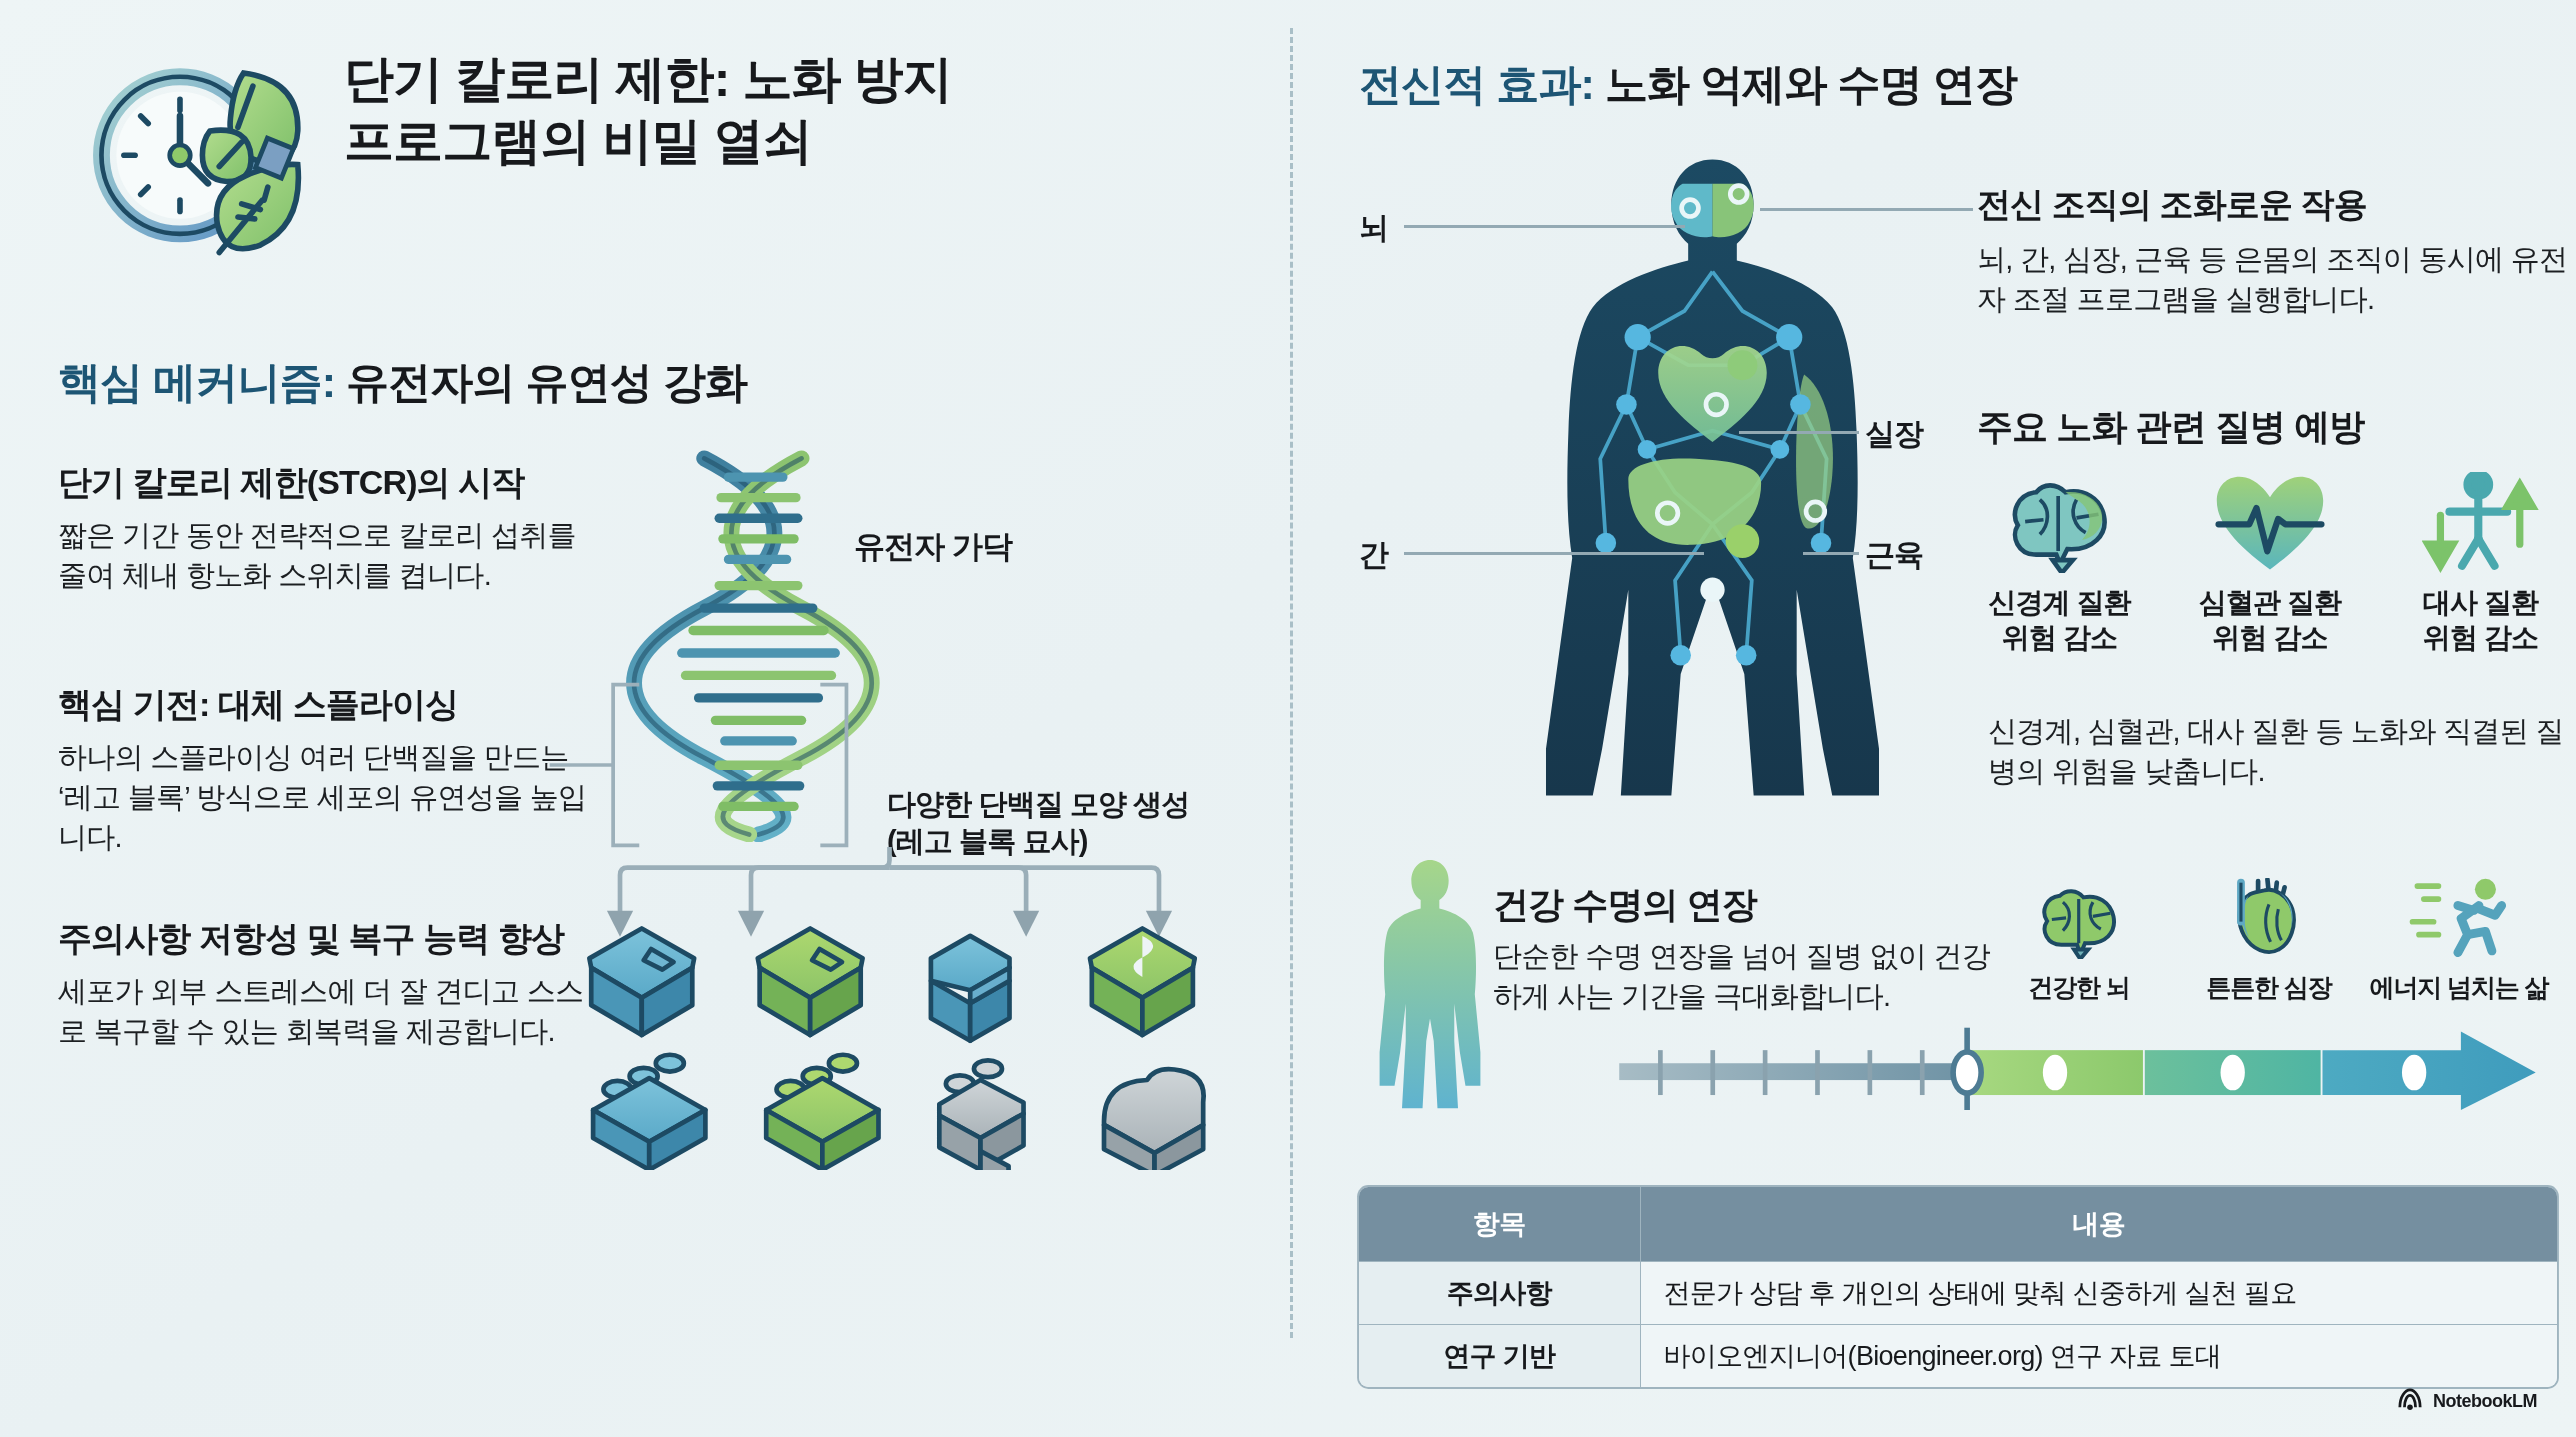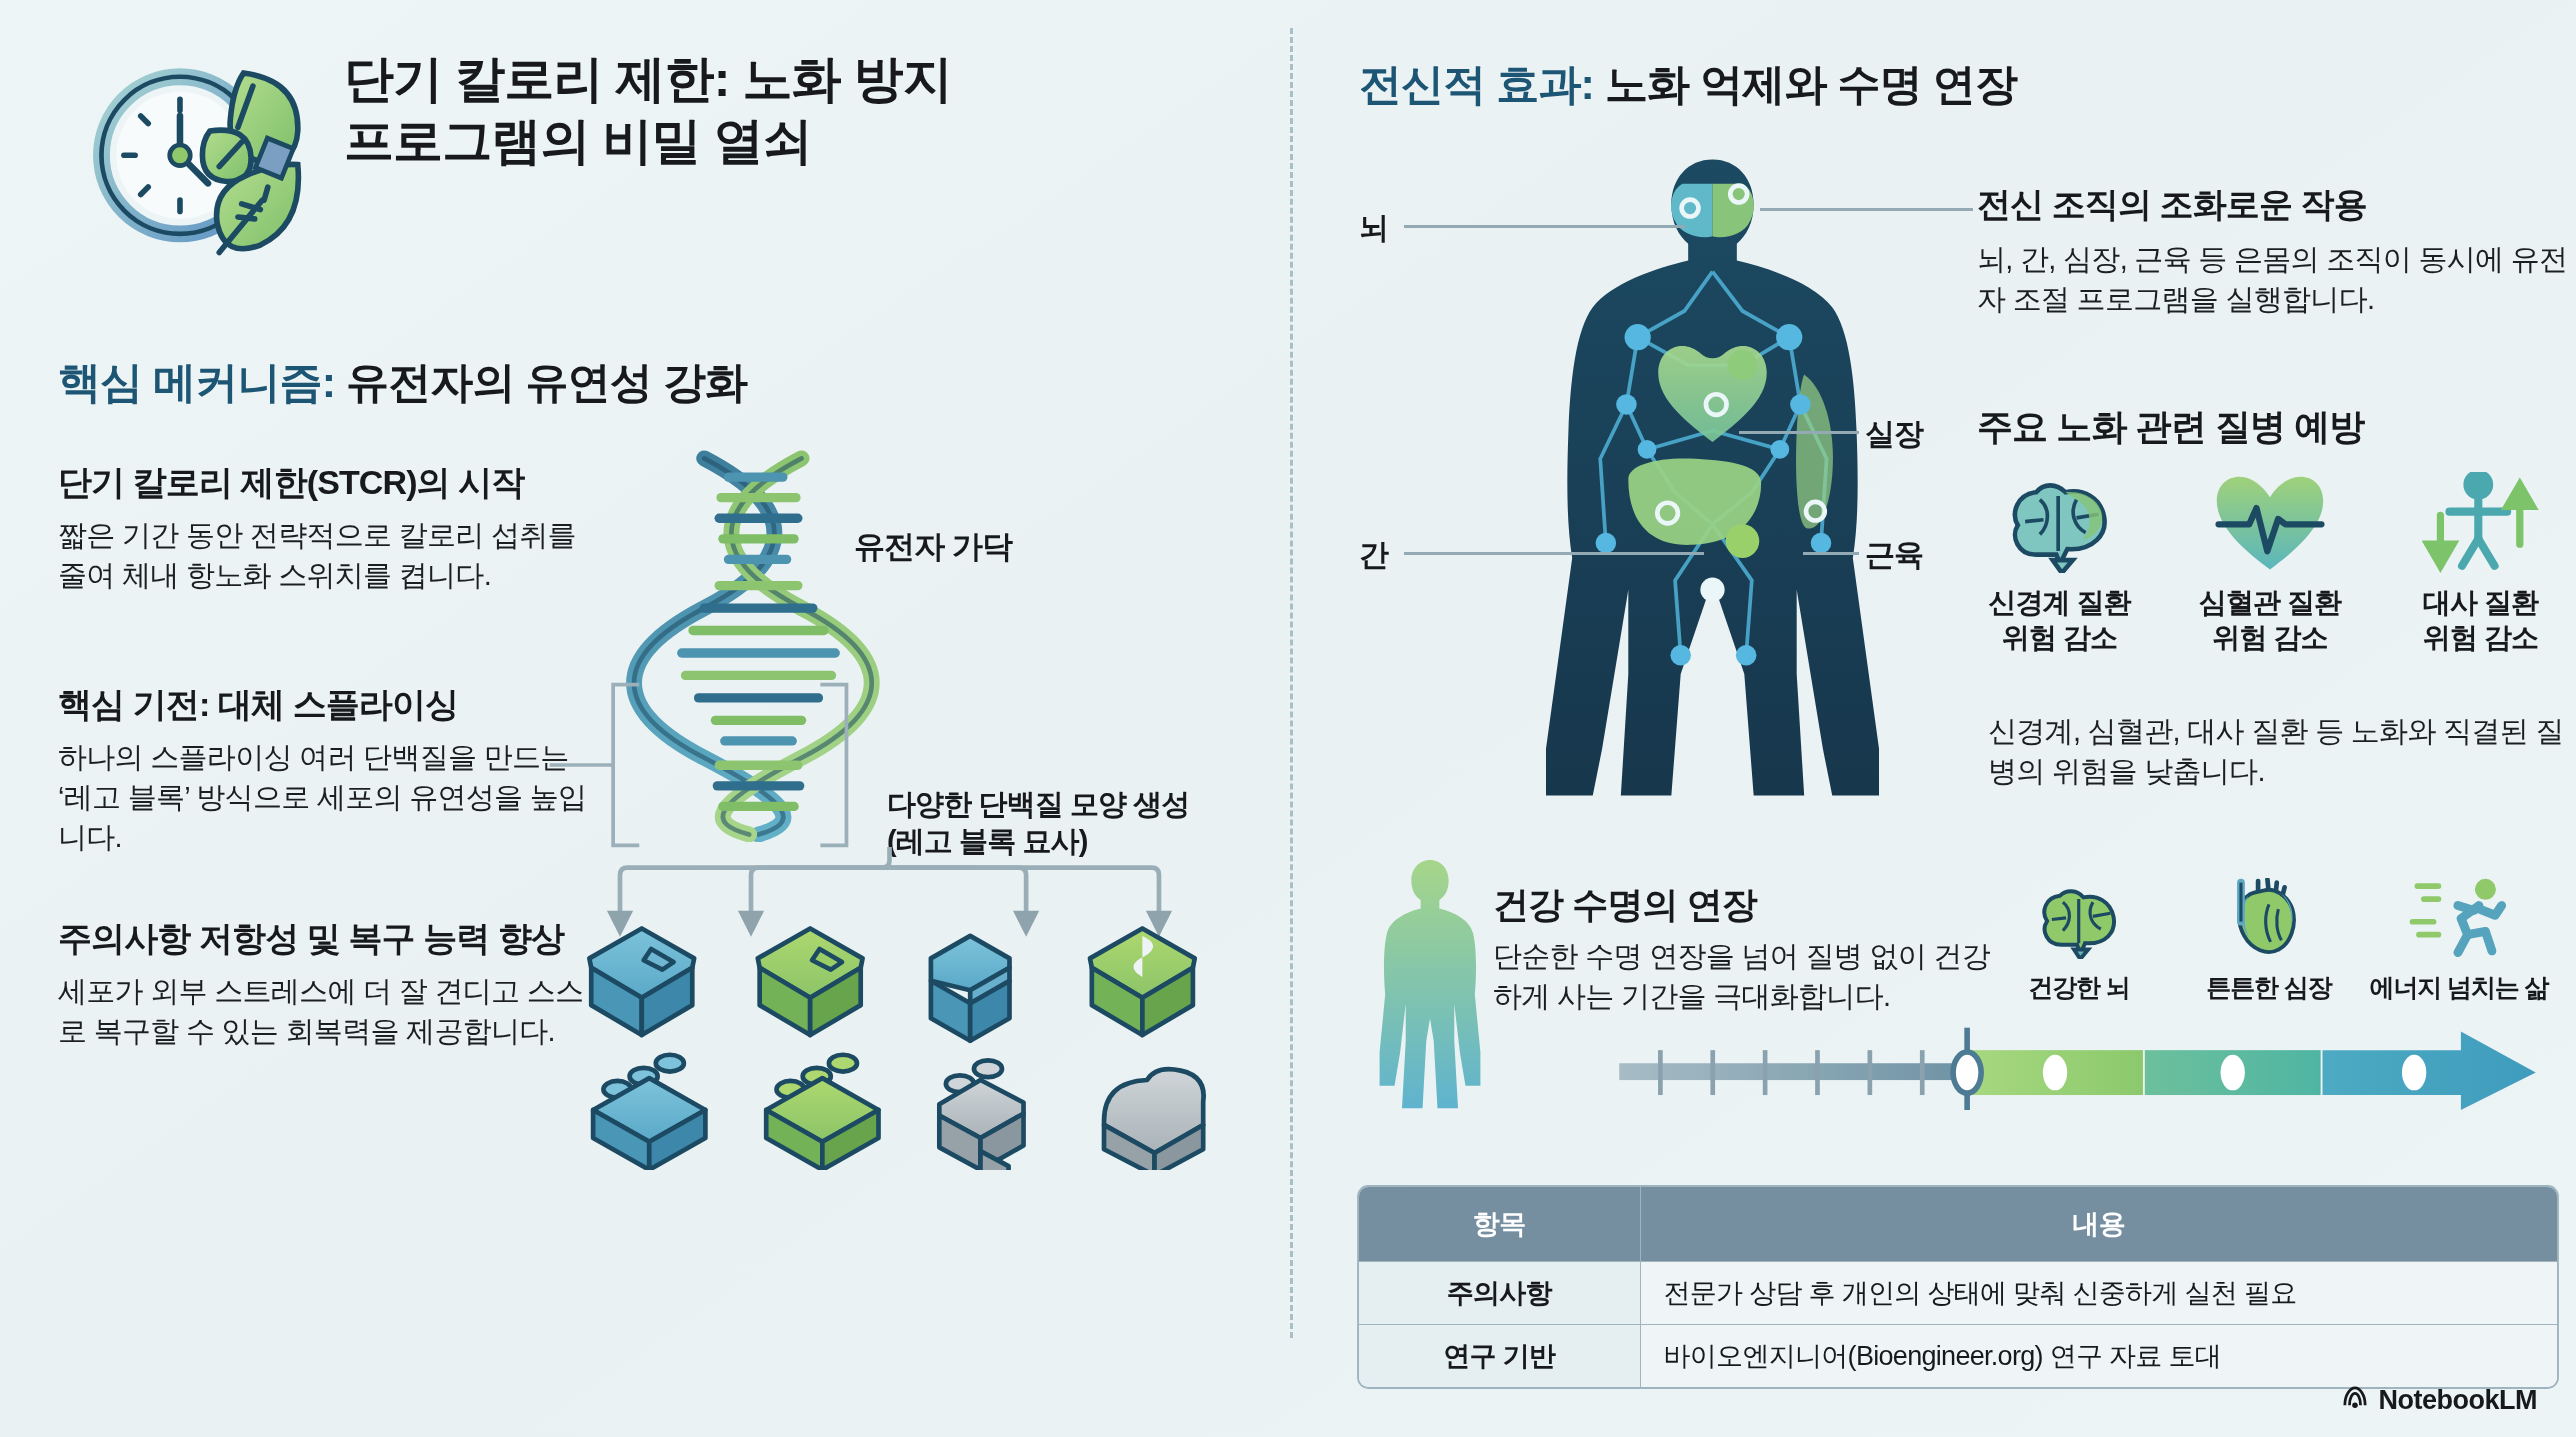--- a/index.html
+++ b/index.html
@@ -122,21 +122,21 @@
     font-size: 27px; font-weight: 700; color: #17191c;
     letter-spacing: -0.7px; padding: 13px 23px;
     border-top: 1.9px solid #9fb4bf; border-right: 1.9px solid #9fb4bf;
     background: #e5eef1;
   }
   table.src td:last-child { border-right: none; background: #eff5f7; font-weight: 400; }
   table.src td.key { text-align: center; width: 281px; }
   #footer-brand {
     position: absolute; right: 39px; bottom: 22.5px;
     display: flex; align-items: center; gap: 9.4px;
-    font-size: 27px; font-weight: 700; color: #17191c; letter-spacing: -0.5px; text-align: center;
+    font-size: 18px; font-weight: 700; color: #17191c; letter-spacing: -0.5px; text-align: center;
   }
 </style>
 </head>
 <body>
 
 <div id="canvas">
 
   <div class="divider"></div>
 
   <div id="logo">

